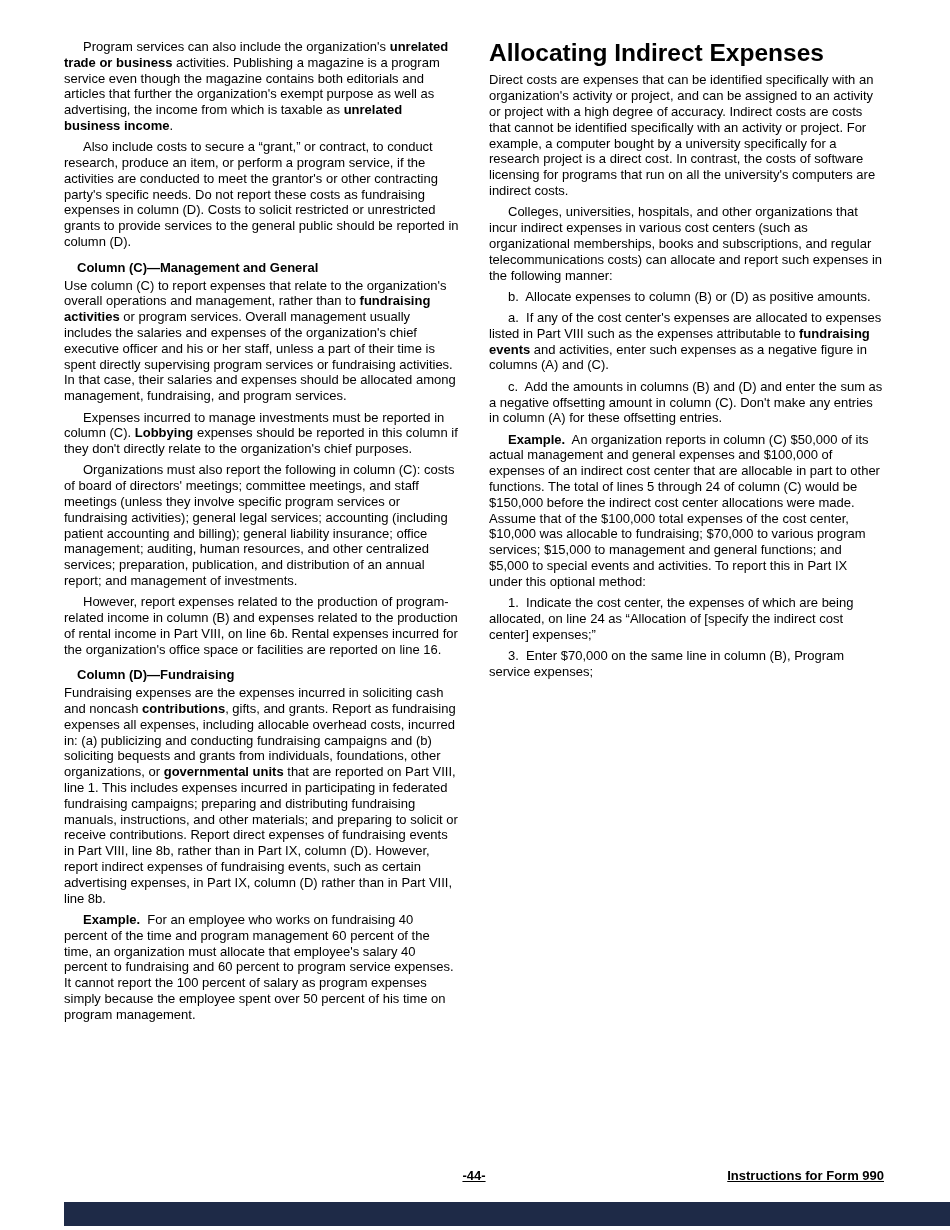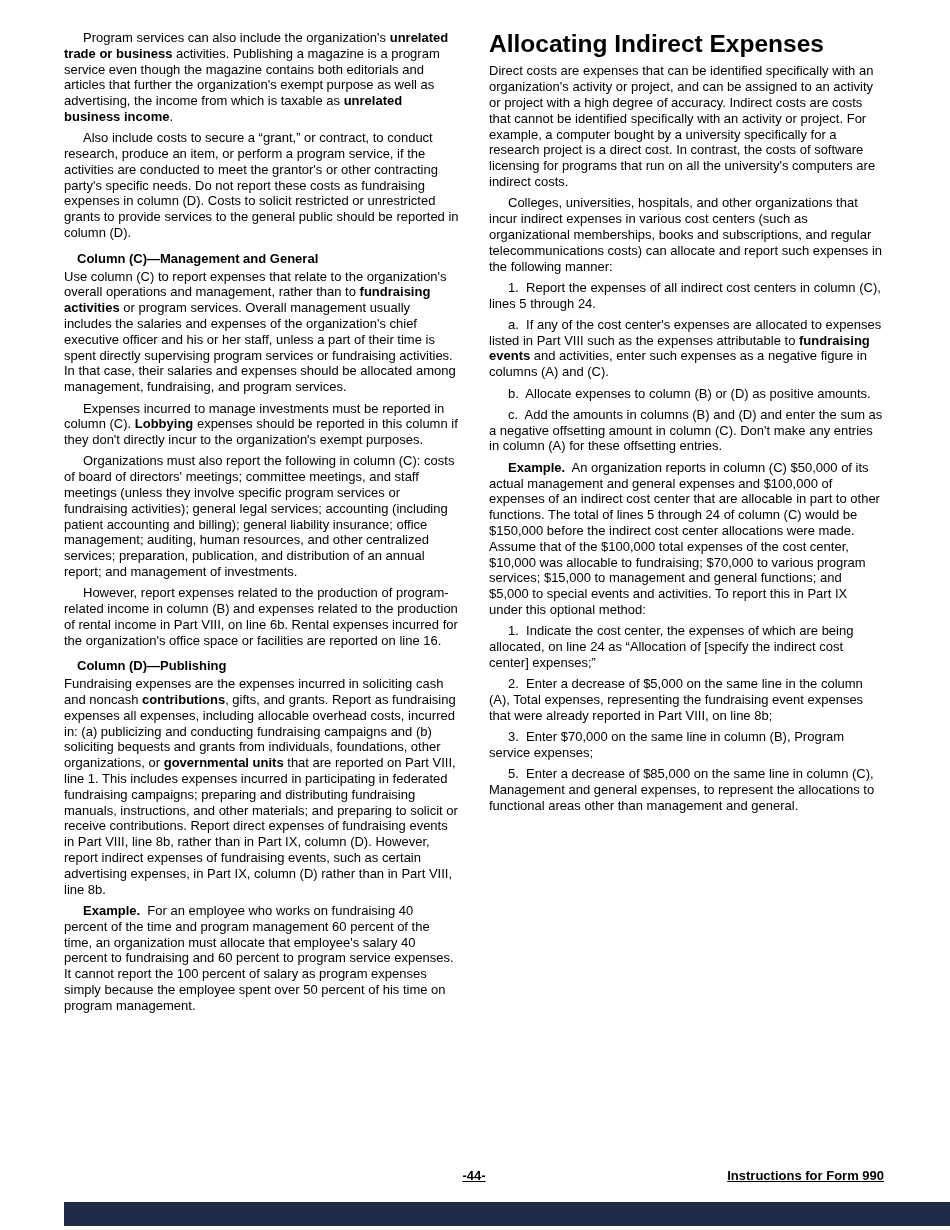--- a/index.html
+++ b/index.html
@@ -7,21 +7,21 @@
     width: 950px;
     height: 1230px;
     position: relative;
     background: #ffffff;
     color: #000000;
     font-family: "Liberation Sans", sans-serif;
     overflow: hidden;
   }
   .content {
     position: absolute;
-    top: 30px;
+    top: 39px;
     left: 64px;
     width: 820px;
     display: flex;
     gap: 30px;
   }
   .col { width: 395px; }
   .para {
     font-size: 13px;
     line-height: 15.8px;
     margin: 0 0 5.5px 0;
@@ -73,40 +73,37 @@
 </style>
 </head>
 <body>
 
 <div class="content">
   <div class="col">
       <p class="para indent"><span>Program services can also include the organization's </span><span class="b">unrelated trade or business</span><span> activities. Publishing a magazine is a program service even though the magazine contains both editorials and articles that further the organization's exempt purpose as well as advertising, the income from which is taxable as </span><span class="b">unrelated business income</span><span>.</span></p>
       <p class="para indent"><span>Also include costs to secure a “grant,” or contract, to conduct research, produce an item, or perform a program service, if the activities are conducted to meet the grantor's or other contracting party's specific needs. Do not report these costs as fundraising expenses in column (D). Costs to solicit restricted or unrestricted grants to provide services to the general public should be reported in column (D).</span></p>
       <h2 class="sub-heading"><span>Column (C)—Management and General</span></h2>
       <p class="para"><span>Use column (C) to report expenses that relate to the organization's overall operations and management, rather than to </span><span class="b">fundraising activities</span><span> or program services. Overall management usually includes the salaries and expenses of the organization's chief executive officer and his or her staff, unless a part of their time is spent directly supervising program services or fundraising activities. In that case, their salaries and expenses should be allocated among management, fundraising, and program services.</span></p>
-      <p class="para indent"><span>Expenses incurred to manage investments must be reported in column (C). </span><span class="b">Lobbying</span><span> expenses should be reported in this column if they don't directly incur to the organization's exempt purposes.</span></p>
+      <p class="para indent"><span>Expenses incurred to manage investments must be reported in column (C). </span><span class="b">Lobbying</span><span> expenses should be reported in this column if they don't directly relate to the organization's chief purposes.</span></p>
       <p class="para indent"><span>Organizations must also report the following in column (C): costs of board of directors' meetings; committee meetings, and staff meetings (unless they involve specific program services or fundraising activities); general legal services; accounting (including patient accounting and billing); general liability insurance; office management; auditing, human resources, and other centralized services; preparation, publication, and distribution of an annual report; and management of investments.</span></p>
       <p class="para indent"><span>However, report expenses related to the production of program-related income in column (B) and expenses related to the production of rental income in Part VIII, on line 6b. Rental expenses incurred for the organization's office space or facilities are reported on line 16.</span></p>
-      <h2 class="sub-heading"><span>Column (D)—Publishing</span></h2>
+      <h2 class="sub-heading"><span>Column (D)—Fundraising</span></h2>
       <p class="para"><span>Fundraising expenses are the expenses incurred in soliciting cash and noncash </span><span class="b">contributions</span><span>, gifts, and grants. Report as fundraising expenses all expenses, including allocable overhead costs, incurred in: (a) publicizing and conducting fundraising campaigns and (b) soliciting bequests and grants from individuals, foundations, other organizations, or </span><span class="b">governmental units</span><span> that are reported on Part VIII, line 1. This includes expenses incurred in participating in federated fundraising campaigns; preparing and distributing fundraising manuals, instructions, and other materials; and preparing to solicit or receive contributions. Report direct expenses of fundraising events in Part VIII, line 8b, rather than in Part IX, column (D). However, report indirect expenses of fundraising events, such as certain advertising expenses, in Part IX, column (D) rather than in Part VIII, line 8b.</span></p>
       <p class="para indent"><span class="b i">Example.</span><span>&nbsp; For an employee who works on fundraising 40 percent of the time and program management 60 percent of the time, an organization must allocate that employee's salary 40 percent to fundraising and 60 percent to program service expenses. It cannot report the 100 percent of salary as program expenses simply because the employee spent over 50 percent of his time on program management.</span></p>
     </div>
   <div class="col">
       <h1 class="big-heading"><span>Allocating Indirect Expenses</span></h1>
       <p class="para"><span>Direct costs are expenses that can be identified specifically with an organization's activity or project, and can be assigned to an activity or project with a high degree of accuracy. Indirect costs are costs that cannot be identified specifically with an activity or project. For example, a computer bought by a university specifically for a research project is a direct cost. In contrast, the costs of software licensing for programs that run on all the university's computers are indirect costs.</span></p>
       <p class="para indent"><span>Colleges, universities, hospitals, and other organizations that incur indirect expenses in various cost centers (such as organizational memberships, books and subscriptions, and regular telecommunications costs) can allocate and report such expenses in the following manner:</span></p>
-      <p class="para indent"><span>1.&nbsp; Report the expenses of all indirect cost centers in column (C), lines 5 through 24.</span></p>
+      <p class="para indent"><span>b.&nbsp; Allocate expenses to column (B) or (D) as positive amounts.</span></p>
       <p class="para indent"><span>a.&nbsp; If any of the cost center's expenses are allocated to expenses listed in Part VIII such as the expenses attributable to </span><span class="b">fundraising events</span><span> and activities, enter such expenses as a negative figure in columns (A) and (C).</span></p>
-      <p class="para indent"><span>b.&nbsp; Allocate expenses to column (B) or (D) as positive amounts.</span></p>
       <p class="para indent"><span>c.&nbsp; Add the amounts in columns (B) and (D) and enter the sum as a negative offsetting amount in column (C). Don't make any entries in column (A) for these offsetting entries.</span></p>
       <p class="para indent"><span class="b i">Example.</span><span>&nbsp; An organization reports in column (C) $50,000 of its actual management and general expenses and $100,000 of expenses of an indirect cost center that are allocable in part to other functions. The total of lines 5 through 24 of column (C) would be $150,000 before the indirect cost center allocations were made. Assume that of the $100,000 total expenses of the cost center, $10,000 was allocable to fundraising; $70,000 to various program services; $15,000 to management and general functions; and $5,000 to special events and activities. To report this in Part IX under this optional method:</span></p>
       <p class="para indent"><span>1.&nbsp; Indicate the cost center, the expenses of which are being allocated, on line 24 as “Allocation of [specify the indirect cost center] expenses;”</span></p>
-      <p class="para indent"><span>2.&nbsp; Enter a decrease of $5,000 on the same line in the column (A), </span><span class="i">Total expenses</span><span>, representing the fundraising event expenses that were already reported in Part VIII, on line 8b;</span></p>
       <p class="para indent"><span>3.&nbsp; Enter $70,000 on the same line in column (B), </span><span class="i">Program service expenses</span><span>;</span></p>
-      <p class="para indent"><span>5.&nbsp; Enter a decrease of $85,000 on the same line in column (C), </span><span class="i">Management and general expenses</span><span>, to represent the allocations to functional areas other than management and general.</span></p>
     </div>
 </div>
 
 <div class="footer">
   <span class="page-num">-44-</span>
   <span class="doc-title">Instructions for Form 990</span>
 </div>
 
 <div class="bottom-bar" style="background: rgb(30, 42, 71);"></div>
 

